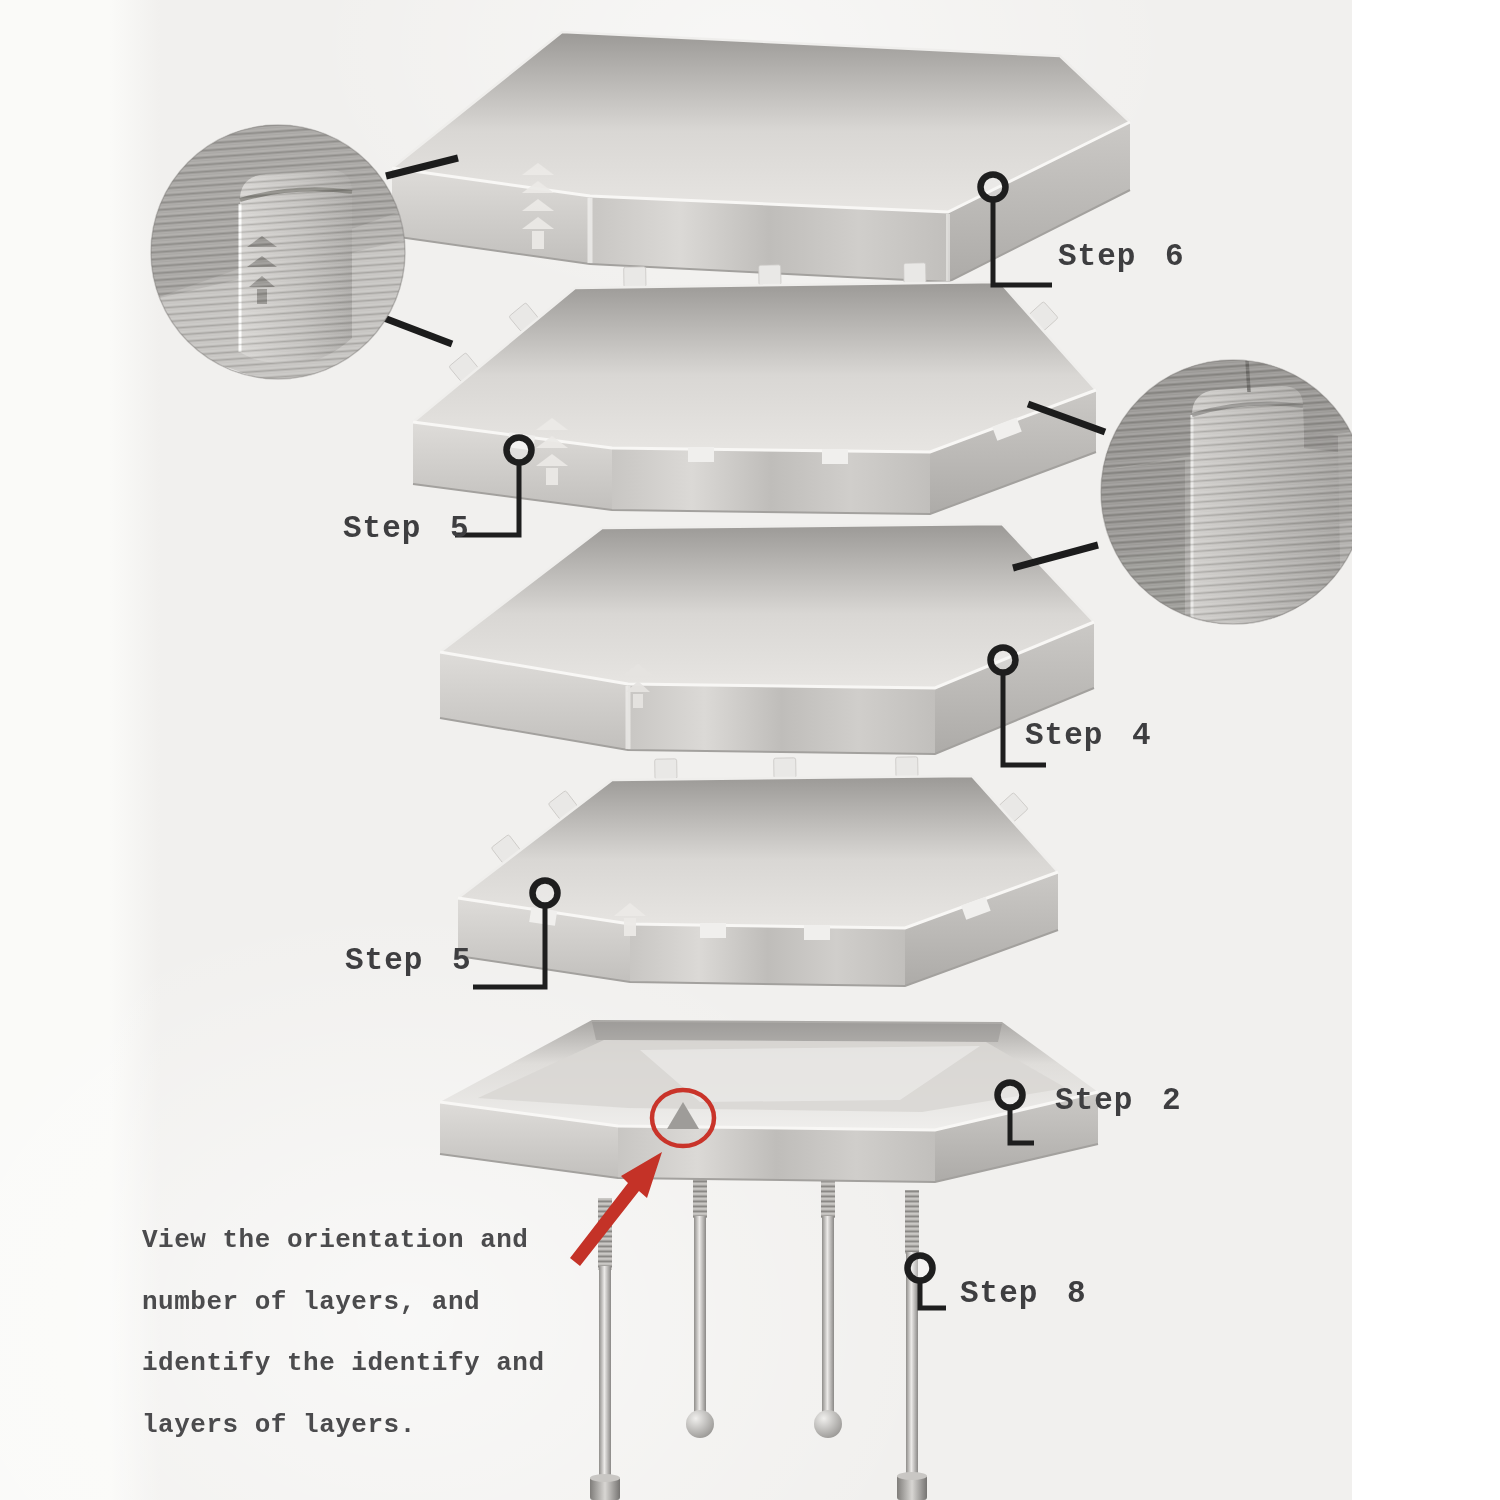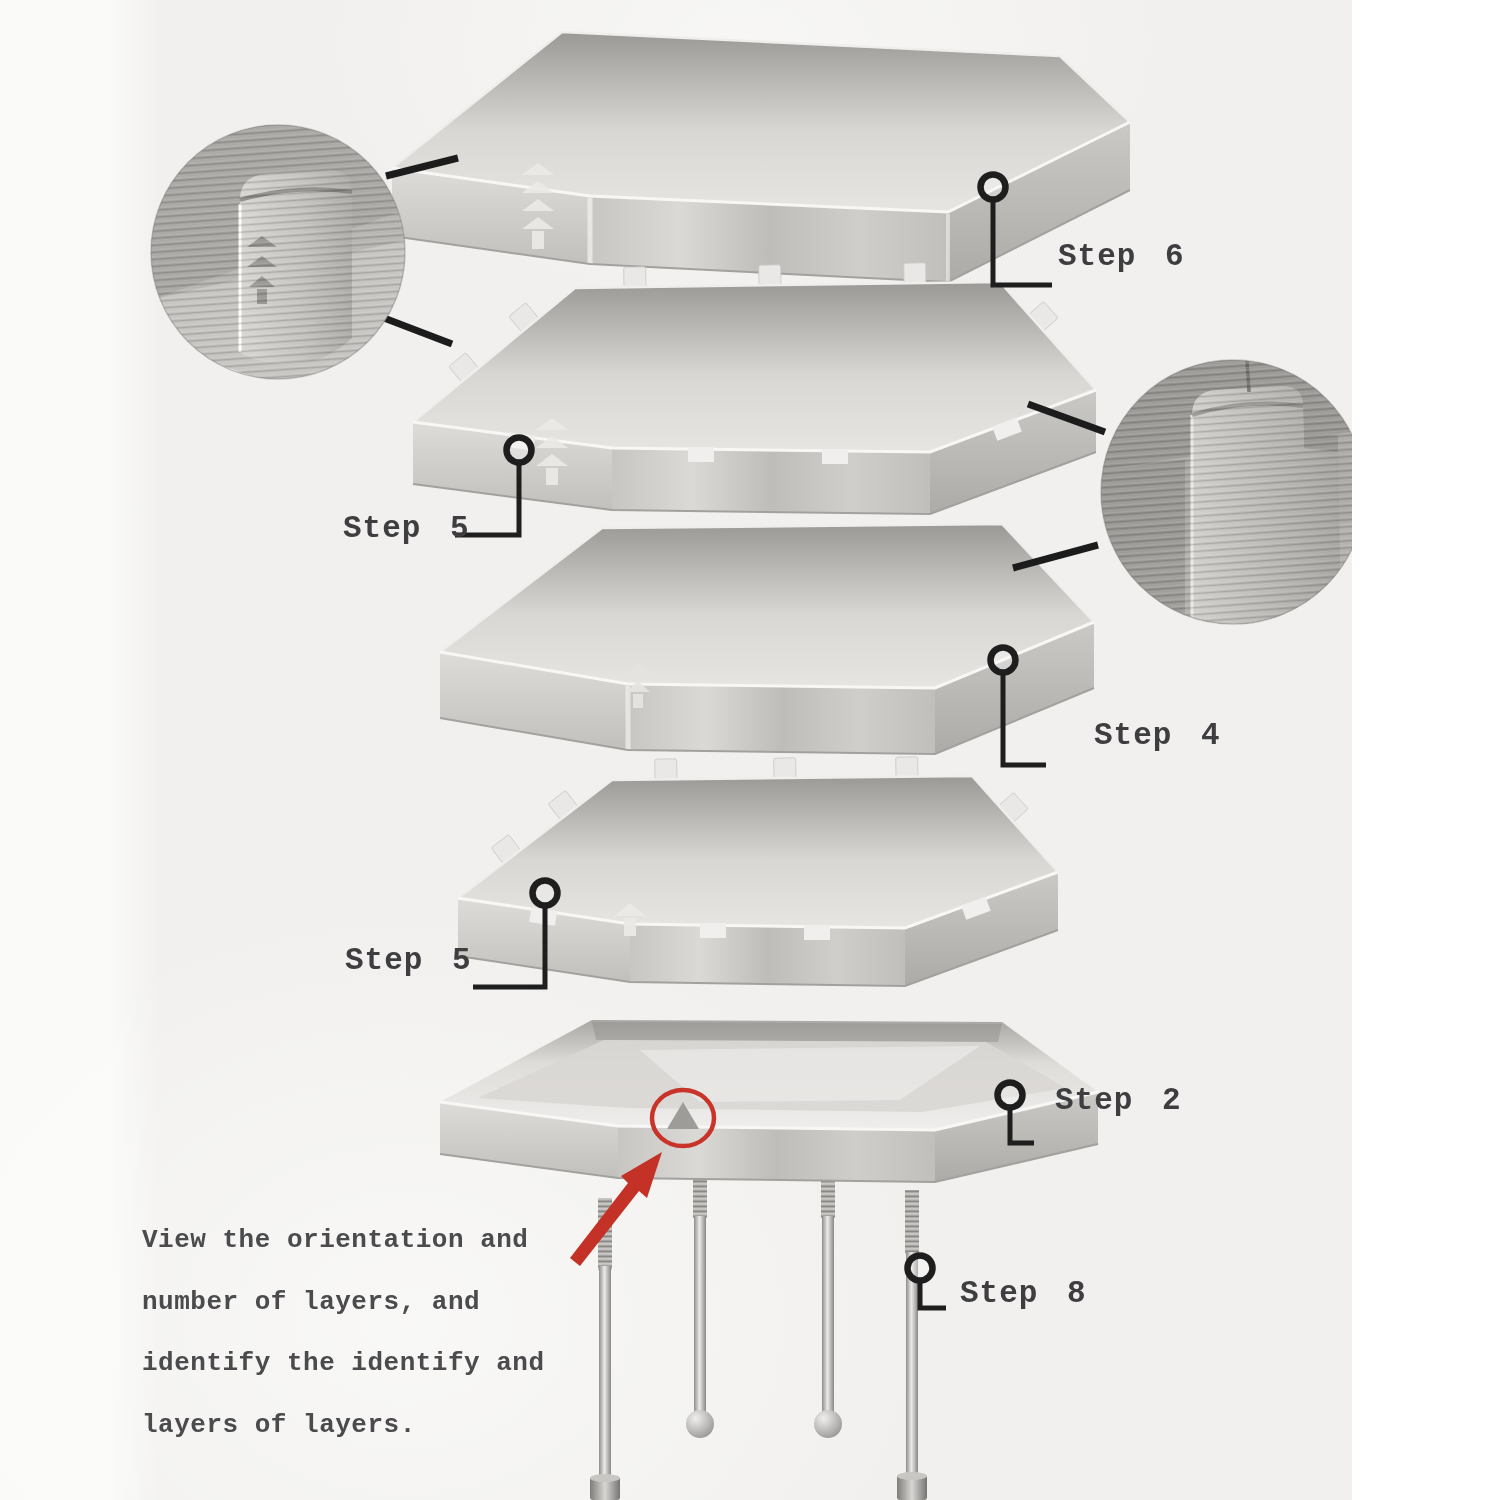--- a/index.html
+++ b/index.html
@@ -282,21 +282,21 @@
     <path d="M920,1281 L920,1308 L946,1308" stroke-width="5"></path>
     <circle cx="920" cy="1268" r="12.5" stroke-width="6.5" fill="rgba(250,250,250,.35)"></circle>
   </g>
 
   <ellipse cx="683" cy="1118" rx="31" ry="28" fill="none" stroke="#c9342a" stroke-width="4.5"></ellipse>
   <polygon points="662,1152 647,1198 639,1191 580,1266 570,1258 628,1183 621,1176" fill="#c43227"></polygon>
 </svg>
 
 <div class="step-label" style="left:1058px;top:256px">Step 6</div>
 <div class="step-label" style="left:343px;top:528px">Step 5</div>
-<div class="step-label" style="left:1094px;top:735px">Step 4</div>
+<div class="step-label" style="left:1025px;top:735px">Step 4</div>
 <div class="step-label" style="left:345px;top:960px">Step 5</div>
 <div class="step-label" style="left:1055px;top:1100px">Step 2</div>
 <div class="step-label" style="left:960px;top:1293px">Step 8</div>
 
 <div class="note">
   <div>View the orientation and</div>
   <div>number of layers, and</div>
   <div>identify the identify and</div>
   <div>layers of layers.</div>
 </div>

